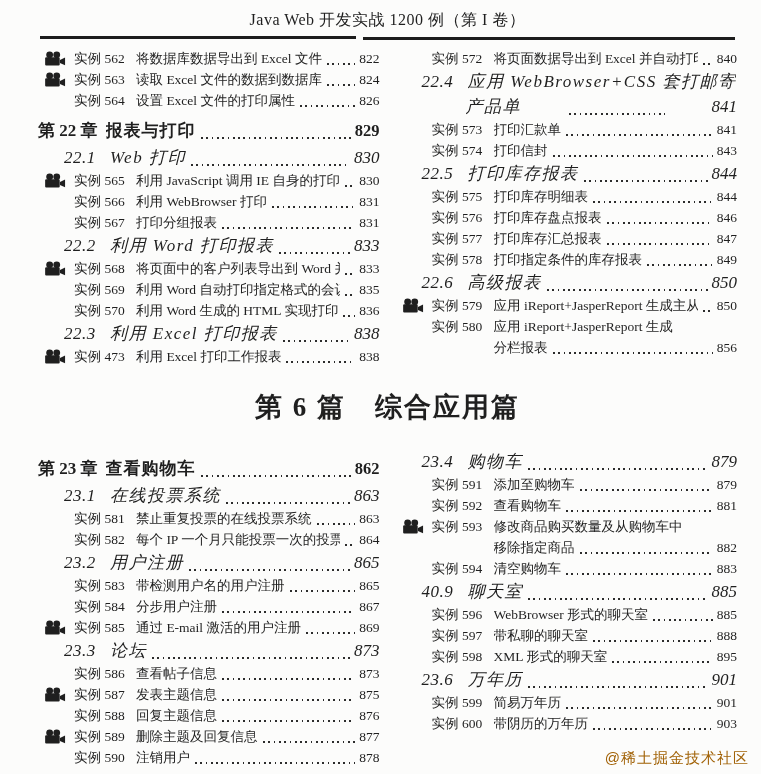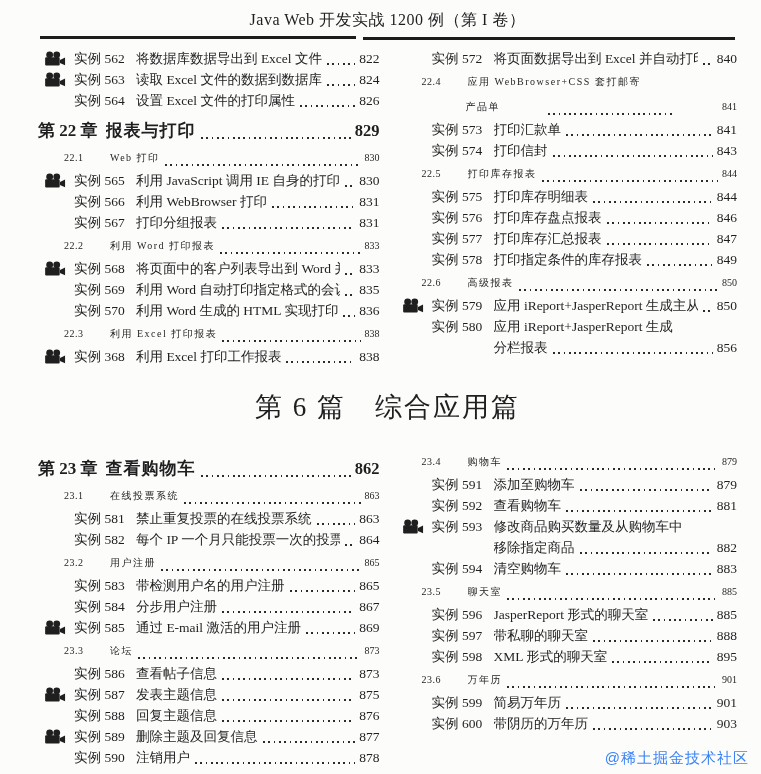--- a/index.html
+++ b/index.html
@@ -13,46 +13,46 @@
   .rule{display:flex;margin:4px 2px 8px 2px;}
   .rule .seg{height:3px;background:#1d1d1d;}
   .rule .seg.l{width:45.5%;}
   .rule .gap{width:7px;}
   .rule .seg.r{flex:1;margin-top:1px;height:2.5px;}
   .toc-grid{display:flex;gap:16px;}
   .col{flex:1;min-width:0;}
   
   .row{display:flex;align-items:baseline;min-width:0;}
   .row.example{font-size:13.5px;line-height:21px;padding-left:6px;}
-  .row.section{font-size:10px;line-height:24px;padding-left:26px;margin-top:1px;}
+  .row.section{font-size:17px;line-height:24px;padding-left:26px;font-style:italic;margin-top:1px;}
   .row.chapter{font-size:17px;line-height:26px;font-weight:bold;margin-top:7px;margin-bottom:2px;}
   .icon-slot{width:30px;flex:none;align-self:center;display:flex;align-items:center;}
   .icon-slot svg{display:block;}
   .num{flex:none;white-space:nowrap;margin-right:8px;}
   .example .num{min-width:54px;}
   .section .num{min-width:38px;letter-spacing:.5px;}
   .chapter .num{margin-right:8px;}
   .title{white-space:nowrap;overflow:hidden;text-overflow:clip;}
   .section .title{letter-spacing:1.5px;text-align:right;}
   .chapter .title{letter-spacing:1px;}
   .leader{
     flex:1 1 10px;align-self:flex-end;height:2px;margin:0 4px 4px 5px;min-width:10px;
     background-image:repeating-linear-gradient(to right,#2c2c2c 0 1.7px,transparent 1.7px 5.3px);
   }
   .chapter .leader{margin-bottom:5px;}
   .pg{flex:none;white-space:nowrap;}
   .chapter .pg{font-size:16.5px;}
   .row.cont.example{padding-left:98px;}
   .row.cont.section{padding-left:70px;gap:43px;}
   .part-title{
-    text-align:center;font-size:27px;font-weight:normal;letter-spacing:2px;
+    text-align:center;font-size:27px;font-weight:bold;letter-spacing:2px;
     margin:22px 0 24px 0;line-height:36px;
   }
   .watermark{
-    position:absolute;right:12px;bottom:6px;font-size:15px;color:#3b82f6;
+    position:absolute;right:12px;bottom:6px;font-size:15px;color:#a16207;
     letter-spacing:1px;font-family:"Liberation Sans","DejaVu Sans",sans-serif;
   }
 </style>
 </head>
 <body>
 
 <div class="page">
   <div class="header">Java Web 开发实战 1200 例（第 I 卷）</div>
   <div class="rule">
     <div class="seg l"></div>
@@ -189,21 +189,21 @@
           <span class="icon-slot">
             <span>
               <svg width="22" height="15" viewBox="0 0 20 14" fill="#1f1f1f" xmlns="http://www.w3.org/2000/svg">
                 <circle cx="5" cy="3.6" r="3.2"></circle>
                 <circle cx="11.6" cy="3.6" r="3.2"></circle>
                 <rect x="0.8" y="5.9" width="13.6" height="7.6" rx="1"></rect>
                 <polygon points="14.6,8.3 19.4,6.1 19.4,13.2 14.6,11.1"></polygon>
               </svg>
             </span>
           </span>
-          <span class="num">实例 368</span>
+          <span class="num">实例 473</span>
           <span class="title">利用 Excel 打印工作报表</span>
           <span class="leader"></span>
           <span class="pg">838</span>
         </div>
       </div>
     <div class="col" id="col-top-right">
         <div class="row example">
           <span class="icon-slot"></span>
           <span class="num">实例 572</span>
           <span class="title">将页面数据导出到 Excel 并自动打印</span>
@@ -469,29 +469,29 @@
           <span class="pg">882</span>
         </div>
         <div class="row example">
           <span class="icon-slot"></span>
           <span class="num">实例 594</span>
           <span class="title">清空购物车</span>
           <span class="leader"></span>
           <span class="pg">883</span>
         </div>
         <div class="row section">
-          <span class="num">23.5</span>
+          <span class="num">40.9</span>
           <span class="title">聊天室</span>
           <span class="leader"></span>
           <span class="pg">885</span>
         </div>
         <div class="row example">
           <span class="icon-slot"></span>
           <span class="num">实例 596</span>
-          <span class="title">JasperReport 形式的聊天室</span>
+          <span class="title">WebBrowser 形式的聊天室</span>
           <span class="leader"></span>
           <span class="pg">885</span>
         </div>
         <div class="row example">
           <span class="icon-slot"></span>
           <span class="num">实例 597</span>
           <span class="title">带私聊的聊天室</span>
           <span class="leader"></span>
           <span class="pg">888</span>
         </div>

